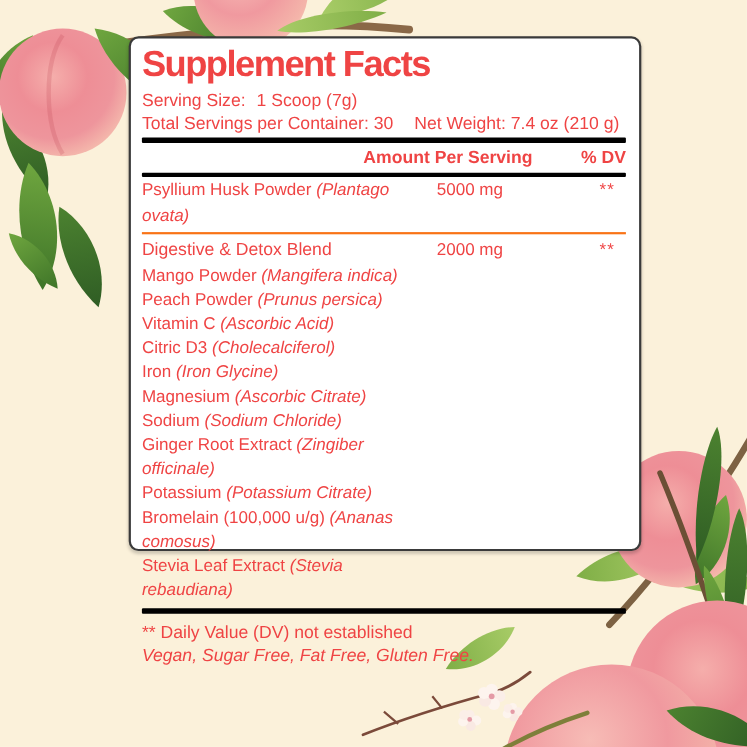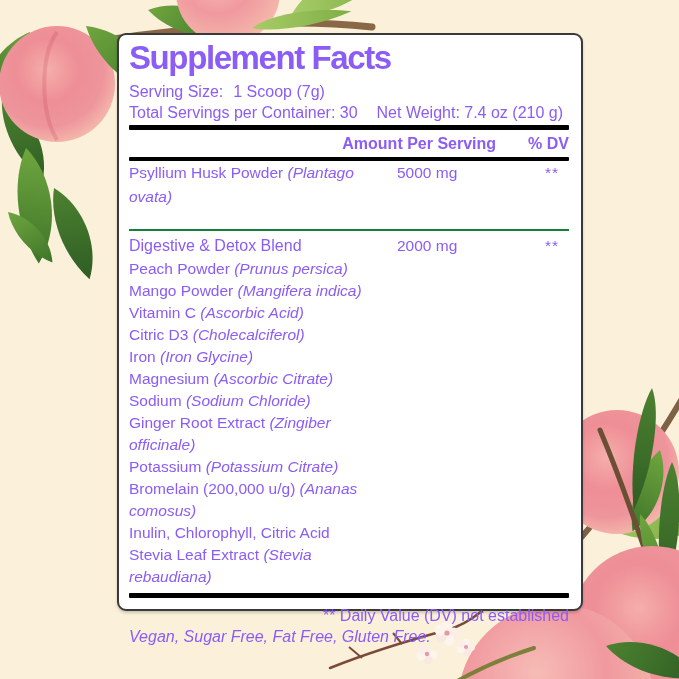--- a/index.html
+++ b/index.html
@@ -5,45 +5,45 @@
   html,body { margin:0; padding:0; }
   .stage {
     position:relative; width:679px; height:679px; overflow:hidden;
     background:#fbf1da;
     font-family:"Liberation Sans", sans-serif;
   }
   .deco { position:absolute; left:0; top:0; z-index:1; }
 
   
   .panel {
-    position:absolute; left:117px; top:33px; width:466px; height:578px;
+    position:absolute; left:117px; top:33px; width:466px; height:468px;
     box-sizing:border-box;
     background:#ffffff;
     border:2px solid #3a3a3a; border-radius:9px;
     box-shadow:0 2px 3px rgba(0,0,0,.18);
     padding:4px 12px 0 10px;
-    color:#8b5cf6; z-index:2;
+    color:#ef4444; z-index:2;
   }
   .sf-title { font-size:33px; font-weight:bold; letter-spacing:-1.4px; line-height:1.05; margin:2px 0 5px 0; }
   .sf-line { font-size:16px; line-height:21px; }
   .sf-line .val { margin-left:10px; }
   .sf-line2 { display:flex; justify-content:space-between; font-size:16px; line-height:21px; padding-right:6px; }
   .bar-thick { height:5px; background:#000; border-radius:1px; }
   .bar-mid   { height:4px; background:#000; border-radius:1px; }
-  .sf-colhead { display:flex; justify-content:flex-end; align-items:baseline; gap:32px; font-weight:bold; font-size:16px; padding:5px 0 4px 0; }
+  .sf-colhead { display:flex; justify-content:flex-end; align-items:baseline; gap:44px; font-weight:bold; font-size:16px; padding:5px 0 4px 0; }
   .m-t5 { margin-top:5px; } .m-t2 { margin-top:2px; }
 
   .sf-row { display:grid; grid-template-columns:268px 1fr 52px; align-items:baseline; font-size:15.5px; line-height:22px; }
   .sf-row .lt { font-style:italic; }
   .sf-row .sf-dv { text-align:right; letter-spacing:1px; padding-right:10px; }
   .sf-row.main-row { line-height:24px; }
-  .sf-row.divider-after { border-bottom:2px solid #15803d; padding-bottom:20px; margin-bottom:3px; }
+  .sf-row.divider-after { border-bottom:2px solid #f97316; padding-bottom:2px; margin-bottom:3px; }
   .sf-row.bold-name .nm { font-weight:normal; font-size:16px; }
 
-  .sf-foot1 { font-size:16px; line-height:21px; margin-top:7px;text-align:right; }
+  .sf-foot1 { font-size:16px; line-height:21px; margin-top:7px; }
   .sf-foot2 { font-size:16px; line-height:21px; font-style:italic; }
 
   
   .ingredients {
     position:absolute; left:117px; top:548px; width:457px; z-index:3;
     font-family:"DejaVu Sans", sans-serif;
     font-size:15.5px; line-height:29px; letter-spacing:.2px;
     color:#262626; text-align:justify;
   }
   .ingredients b { color:#141414; letter-spacing:.6px; }
@@ -183,32 +183,32 @@
           <span class="sf-dv">**</span>
         </div>
 
         <div class="sf-row bold-name main-row">
           <span class="sf-name"><span class="nm">Digestive &amp; Detox Blend</span> <span class="lt"></span></span>
           <span class="sf-amt">2000 mg</span>
           <span class="sf-dv">**</span>
         </div>
 
         <div class="sf-row">
+          <span class="sf-name"><span class="nm">Mango Powder</span> <span class="lt">(Mangifera indica)</span></span>
+          <span class="sf-amt"></span>
+          <span class="sf-dv"></span>
+        </div>
+
+        <div class="sf-row">
           <span class="sf-name"><span class="nm">Peach Powder</span> <span class="lt">(Prunus persica)</span></span>
           <span class="sf-amt"></span>
           <span class="sf-dv"></span>
         </div>
 
         <div class="sf-row">
-          <span class="sf-name"><span class="nm">Mango Powder</span> <span class="lt">(Mangifera indica)</span></span>
-          <span class="sf-amt"></span>
-          <span class="sf-dv"></span>
-        </div>
-
-        <div class="sf-row">
           <span class="sf-name"><span class="nm">Vitamin C</span> <span class="lt">(Ascorbic Acid)</span></span>
           <span class="sf-amt"></span>
           <span class="sf-dv"></span>
         </div>
 
         <div class="sf-row">
           <span class="sf-name"><span class="nm">Citric D3</span> <span class="lt">(Cholecalciferol)</span></span>
           <span class="sf-amt"></span>
           <span class="sf-dv"></span>
         </div>
@@ -237,30 +237,25 @@
           <span class="sf-dv"></span>
         </div>
 
         <div class="sf-row">
           <span class="sf-name"><span class="nm">Potassium</span> <span class="lt">(Potassium Citrate)</span></span>
           <span class="sf-amt"></span>
           <span class="sf-dv"></span>
         </div>
 
         <div class="sf-row">
-          <span class="sf-name"><span class="nm">Bromelain (200,000 u/g)</span> <span class="lt">(Ananas comosus)</span></span>
-          <span class="sf-amt"></span>
-          <span class="sf-dv"></span>
-        </div>
-
-        <div class="sf-row">
-          <span class="sf-name"><span class="nm">Inulin, Chlorophyll, Citric Acid</span> <span class="lt"></span></span>
-          <span class="sf-amt"></span>
-          <span class="sf-dv"></span>
-        </div>
+          <span class="sf-name"><span class="nm">Bromelain (100,000 u/g)</span> <span class="lt">(Ananas comosus)</span></span>
+          <span class="sf-amt"></span>
+          <span class="sf-dv"></span>
+        </div>
+
 
         <div class="sf-row">
           <span class="sf-name"><span class="nm">Stevia Leaf Extract</span> <span class="lt">(Stevia rebaudiana)</span></span>
           <span class="sf-amt"></span>
           <span class="sf-dv"></span>
         </div>
 
     </div>
 
     <div class="bar-thick m-t5"></div>

